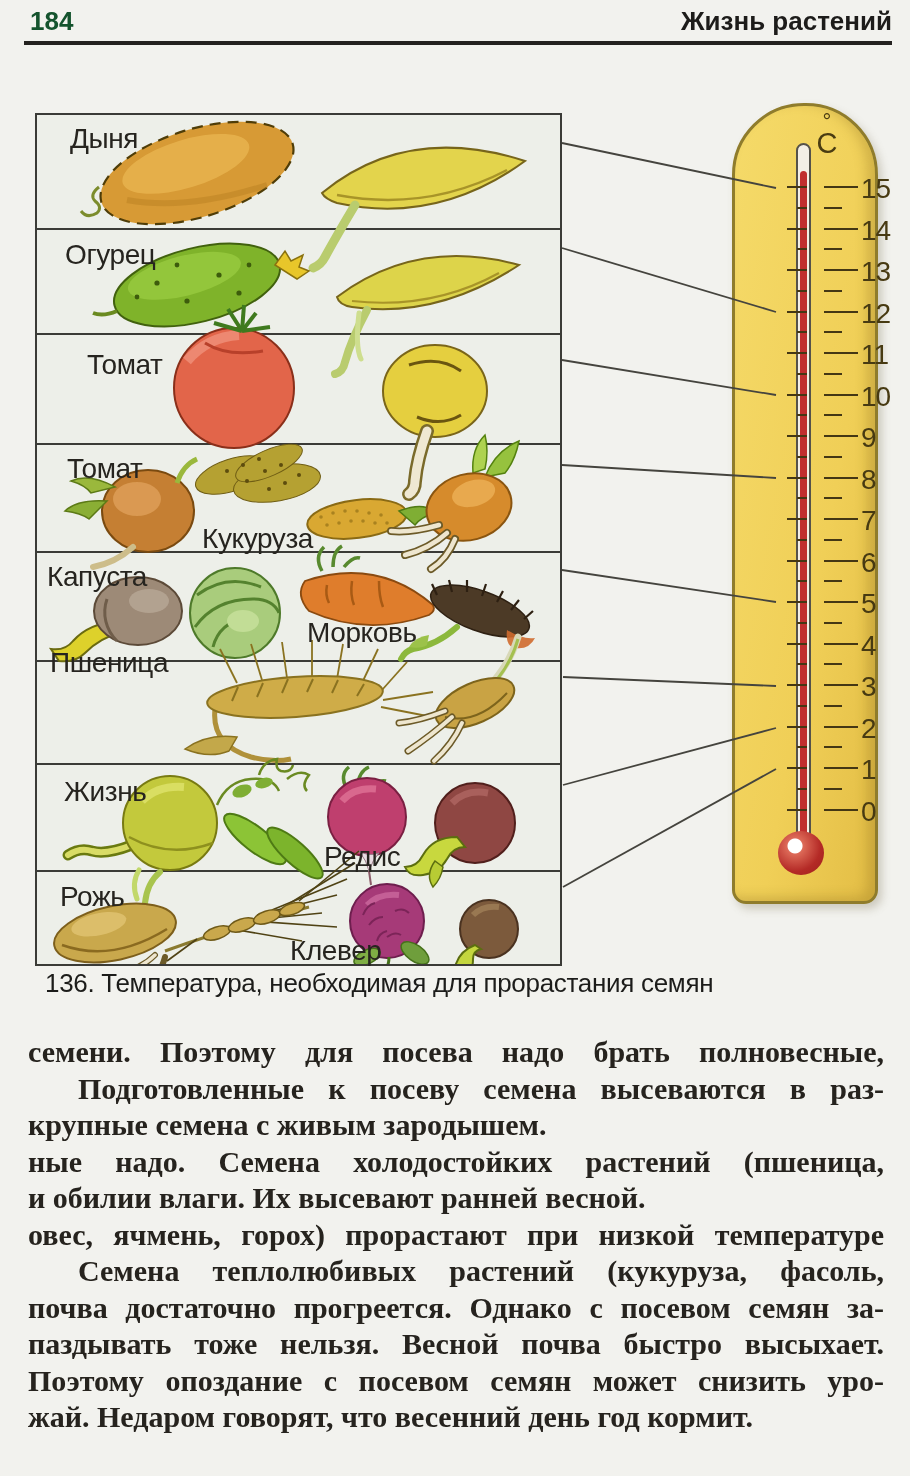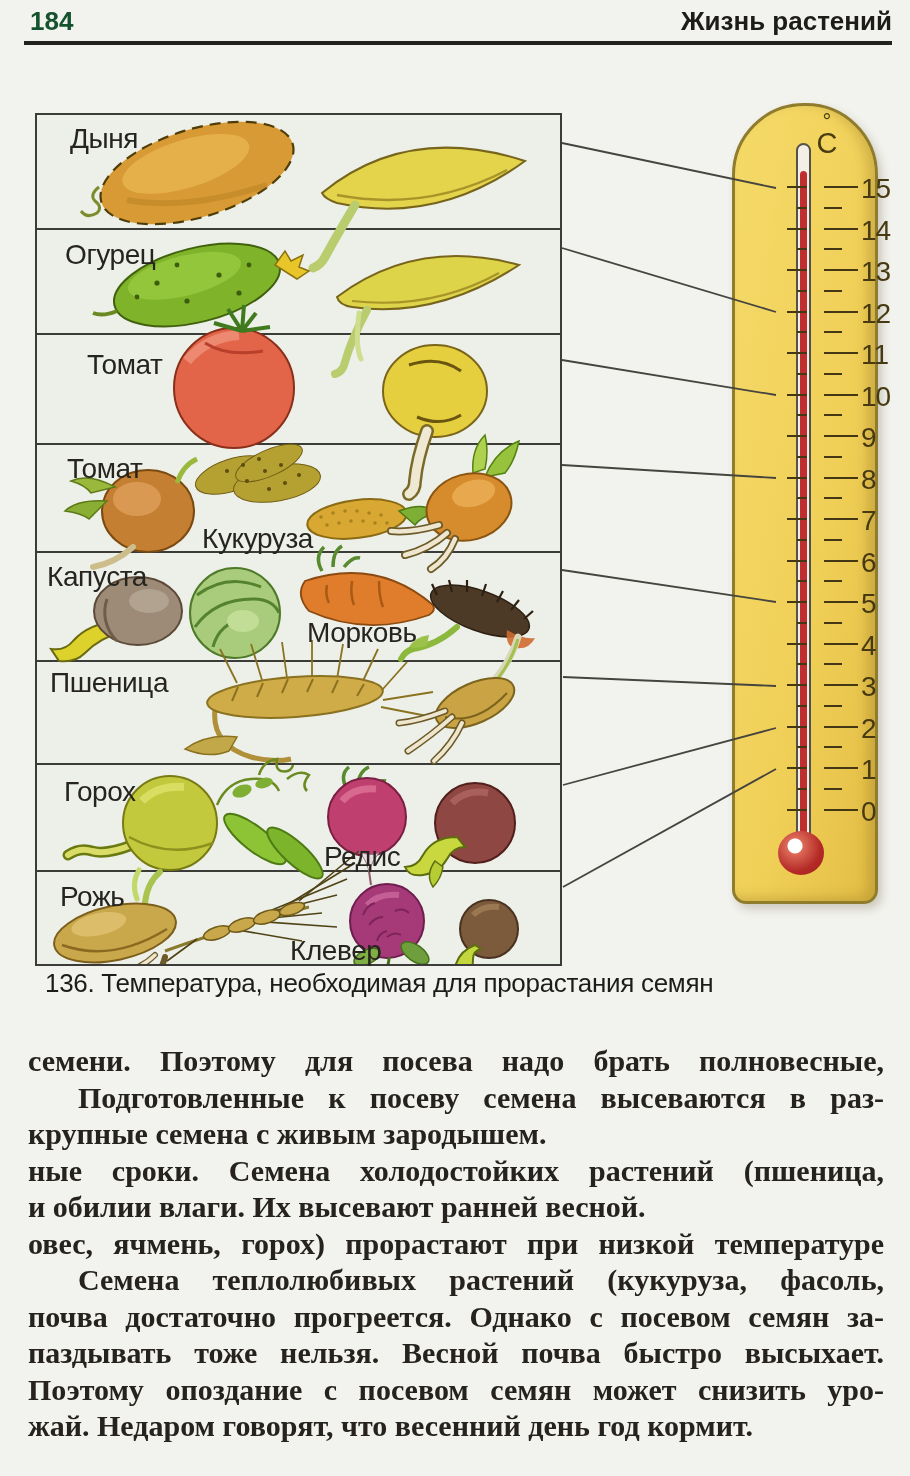--- a/index.html
+++ b/index.html
@@ -36,21 +36,21 @@
   .tick.major .tl{left:40px;width:20px;}
   .tick.major .tr{left:77px;width:34px;}
   .tick.minor .tl{left:50px;width:10px;}
   .tick.minor .tr{left:77px;width:18px;}
   .tnum{position:absolute;left:114px;top:-13px;font-size:28px;color:#473a12;letter-spacing:-1px;}
   
   .caption{position:absolute;left:45px;top:968px;font-size:26px;color:#1c1c1a;letter-spacing:-0.3px;}
   
   .bodytext{position:absolute;left:28px;top:1034px;width:856px;
             font-family:"Liberation Serif",serif;font-weight:bold;font-size:30px;
-            line-height:36.5px;color:#26231e;margin-top:9px;}
+            line-height:36.5px;color:#26231e;}
   .bl{text-align:justify;}
   .bl.j{text-align-last:justify;}
   .bl.ind{padding-left:50px;}
 </style>
 </head>
 <body>
 
 <div class="page">
 
   <div class="pgnum">184</div>
@@ -313,22 +313,22 @@
       </g>
     </svg>
 
     <div class="flabel" style="left:33px;top:8px">Дыня</div>
     <div class="flabel" style="left:28px;top:124px">Огурец</div>
     <div class="flabel" style="left:50px;top:234px">Томат</div>
     <div class="flabel" style="left:30px;top:338px">Томат</div>
     <div class="flabel" style="left:165px;top:408px">Кукуруза</div>
     <div class="flabel" style="left:10px;top:446px">Капуста</div>
     <div class="flabel" style="left:270px;top:502px">Морковь</div>
-    <div class="flabel" style="left:13px;top:552px">Пшеница</div>
-    <div class="flabel" style="left:27px;top:661px">Горох</div>
+    <div class="flabel" style="left:13px;top:532px">Пшеница</div>
+    <div class="flabel" style="left:27px;top:661px">Жизнь</div>
     <div class="flabel" style="left:287px;top:726px">Редис</div>
     <div class="flabel" style="left:23px;top:766px">Рожь</div>
     <div class="flabel" style="left:253px;top:820px">Клевер</div>
   </div>
 
   <div class="therm">
     <div class="cunit">
       <span class="cdeg">°</span>
       <span class="clet">С</span>
     </div>
@@ -491,21 +491,21 @@
       <line x1="563" y1="887" x2="776" y2="769"></line>
     </g>
   </svg>
 
   <div class="caption">136. Температура, необходимая для прорастания семян</div>
 
   <div class="bodytext">
     <div class="bl j">семени. Поэтому для посева надо брать полновесные,</div>
     <div class="bl j ind">Подготовленные к посеву семена высеваются в раз-</div>
     <div class="bl">крупные семена с живым зародышем.</div>
-    <div class="bl j">ные сроки. Семена холодостойких растений (пшеница,</div>
+    <div class="bl j">ные надо. Семена холодостойких растений (пшеница,</div>
     <div class="bl">и обилии влаги. Их высевают ранней весной.</div>
     <div class="bl j">овес, ячмень, горох) прорастают при низкой температуре</div>
     <div class="bl j ind">Семена теплолюбивых растений (кукуруза, фасоль,</div>
     <div class="bl j">почва достаточно прогреется. Однако с посевом семян за-</div>
     <div class="bl j">паздывать тоже нельзя. Весной почва быстро высыхает.</div>
     <div class="bl j">Поэтому опоздание с посевом семян может снизить уро-</div>
     <div class="bl">жай. Недаром говорят, что весенний день год кормит.</div>
   </div>
 
 </div>

